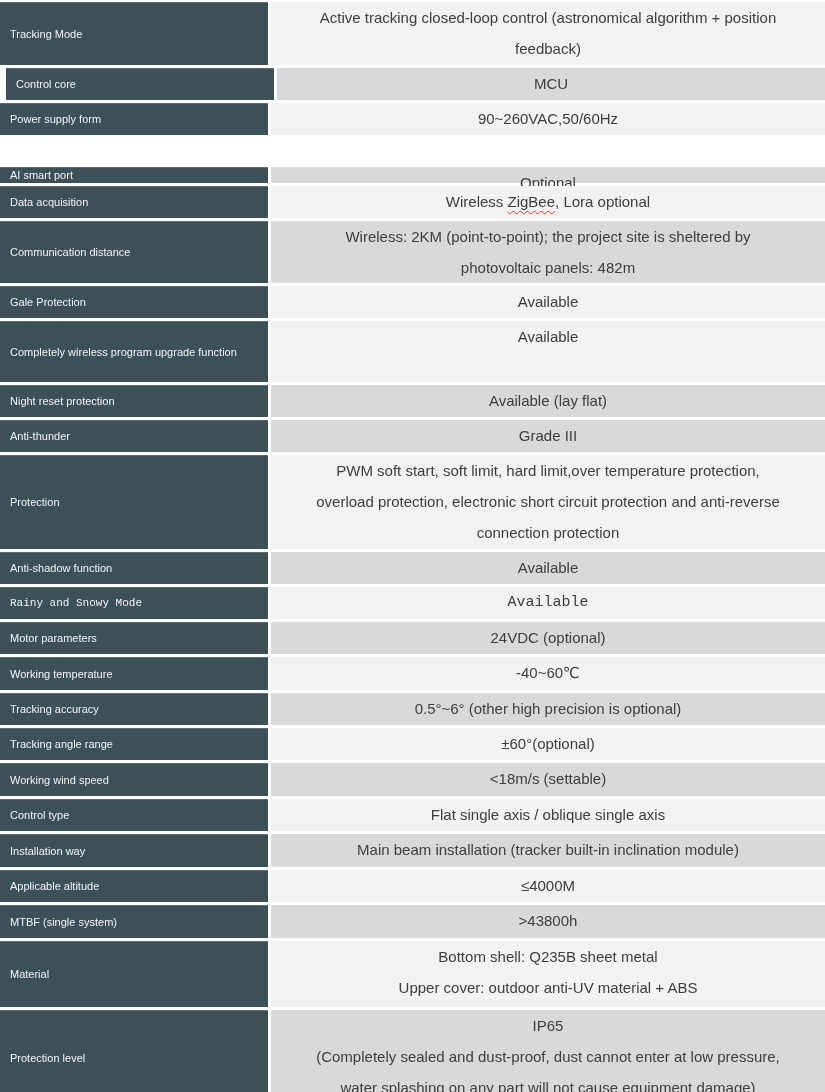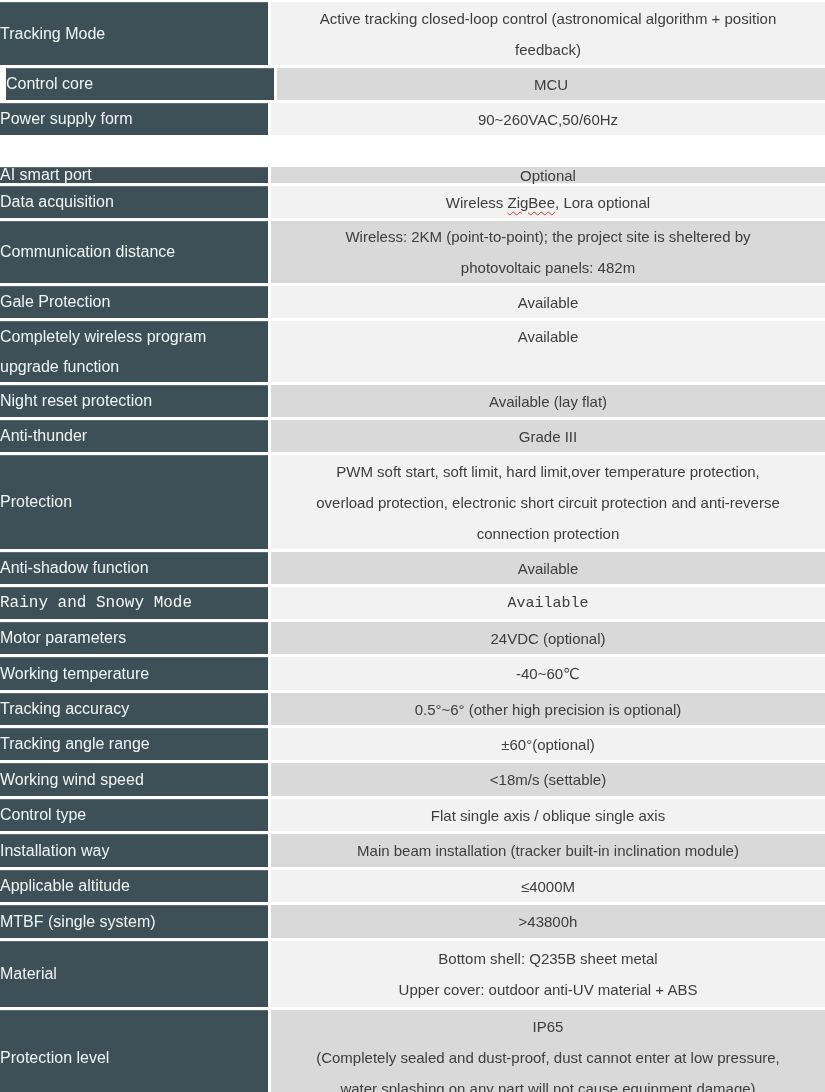--- a/index.html
+++ b/index.html
@@ -20,28 +20,28 @@
   .spec-table{
     width:825px;padding-top:2px;background:var(--border);
   }
   .spec-row{
     display:flex;margin-bottom:3px;
   }
   .label-cell{
     width:268px;flex:0 0 268px;margin-right:3px;
     background:var(--label-bg);color:var(--label-text);
     display:flex;align-items:center;
-    padding-right:8px;
-    font-size:16px;line-height:32px;
+    padding-left:10px;padding-right:8px;
+    font-size:11px;line-height:32px;
     box-shadow:inset 0 1px 0 rgba(255,255,255,0.16);
   }
   .label-cell span{display:inline-block;line-height:30px;}
   .value-cell{
     flex:1;background:var(--row-light);color:var(--value-text);
-    display:flex;flex-direction:column;justify-content:center;
+    display:flex;flex-direction:column;justify-content:flex-start;
     text-align:center;font-size:15px;
     padding:0 6px;
   }
   .value-cell.dark{background:var(--row-dark);}
   .value-cell.v-top{justify-content:flex-start;}
   .value-line{line-height:31px;white-space:nowrap;}
   .squiggle{
     text-decoration-line:underline;
     text-decoration-style:wavy;
     text-decoration-color:var(--squiggle);

